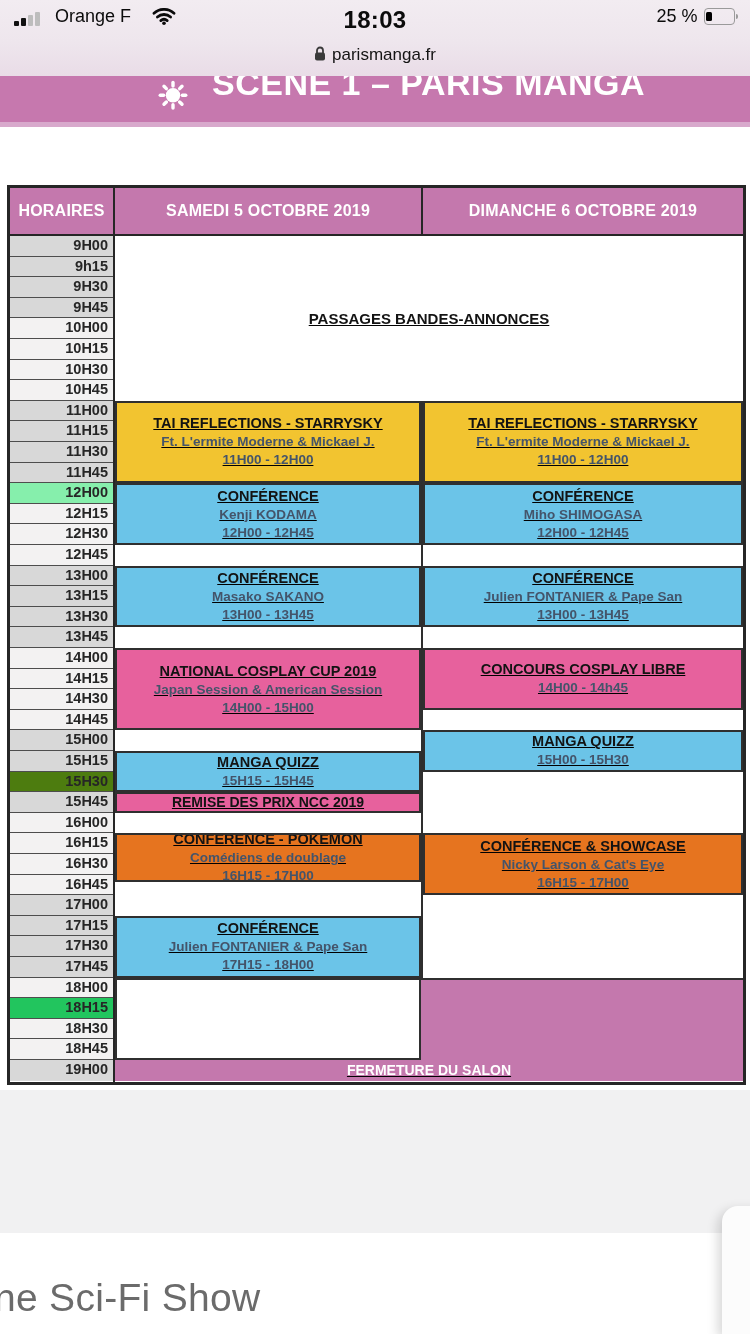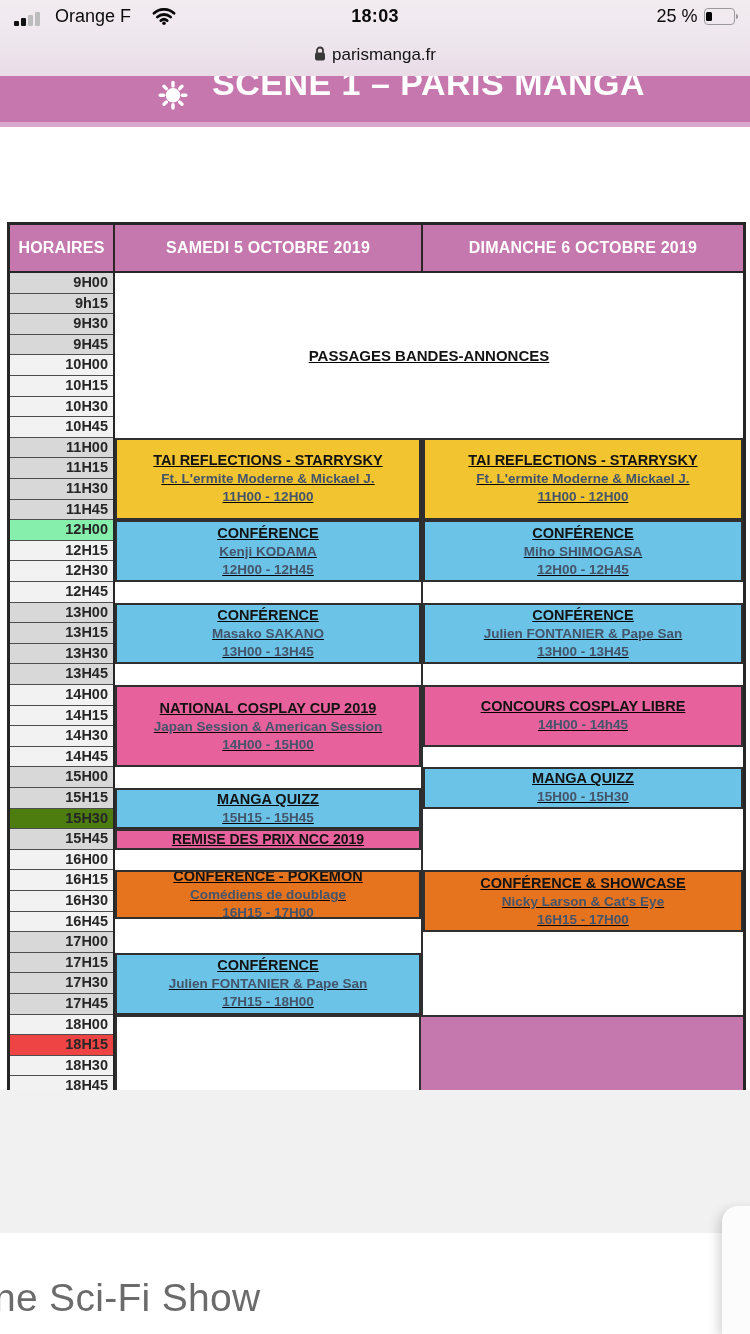--- a/index.html
+++ b/index.html
@@ -12,42 +12,42 @@
   .status-row{position:absolute;left:0;top:0;width:750px;height:34px;}
   .sig-bars{position:absolute;left:14px;top:12px;display:flex;align-items:flex-end;gap:2px;}
   .sig-bars span{display:block;width:5px;border-radius:1px;}
   .sig-b1{height:5px;background:#111;}
   .sig-b2{height:8px;background:#111;}
   .sig-b3{height:11px;background:#bdbdbd;}
   .sig-b4{height:14px;background:#bdbdbd;}
   .carrier{position:absolute;left:55px;top:6px;font-size:18px;color:#0b0b0b;}
   .wifi{position:absolute;left:152px;top:8px;}
   .clock{position:absolute;left:0;top:6px;width:750px;text-align:center;
-         font-size:18px;font-weight:700;color:#0b0b0b;letter-spacing:.3px;}
+         font-size:24px;font-weight:700;color:#0b0b0b;letter-spacing:.3px;}
   .batt-grp{position:absolute;right:12px;top:6px;display:flex;align-items:center;gap:6px;}
   .batt-pct{font-size:18px;color:#0b0b0b;}
   .batt-body{position:relative;width:27px;height:13px;border:1.5px solid #9a9a9a;
              border-radius:4px;display:flex;align-items:center;padding:1px;box-sizing:content-box;}
   .batt-fill{width:6px;height:9px;background:#000;border-radius:1.5px;}
   .batt-nub{width:2.5px;height:5px;background:#9a9a9a;border-radius:0 2px 2px 0;}
   .url-row{position:absolute;left:0;top:40px;width:750px;height:30px;
            display:flex;justify-content:center;align-items:center;gap:6px;}
   .url-text{font-size:17px;color:#141414;}
 
   
   .banner{position:absolute;left:0;top:76px;width:750px;height:51px;background:#c678ae;}
   .banner-solid{position:absolute;left:0;top:0;width:750px;height:46px;overflow:hidden;}
   .banner-strip{position:absolute;left:0;bottom:0;width:750px;height:5px;background:#d8a9cc;}
   .banner-title{position:absolute;left:212px;top:-14px;line-height:42px;
                 font-size:34px;font-weight:700;color:#ffffff;letter-spacing:.5px;white-space:nowrap;}
   .banner-icon{position:absolute;left:156px;top:4px;}
 
   
   .schedule{position:absolute;left:7px;top:185px;width:733px;height:894px;
-            border:3px solid #262626;background:#ffffff;margin-top:37px;}
+            border:3px solid #262626;background:#ffffff;}
   .sched-header{display:flex;height:48px;background:#c478ad;border-bottom:2px solid #262626;box-sizing:border-box;}
   .h-cell{display:flex;align-items:center;justify-content:center;color:#fff;
           font-weight:700;font-size:16px;letter-spacing:.2px;box-sizing:border-box;}
   .h-times{width:105px;border-right:2px solid #262626;}
   .h-sat{width:308px;border-right:2px solid #262626;}
   .h-sun{width:320px;}
   .sched-body{position:relative;width:733px;height:846px;}
   .time-col{position:absolute;left:0;top:0;width:105px;height:846px;
             border-right:2px solid #262626;box-sizing:border-box;}
   .time-cell{position:absolute;left:0;width:103px;box-sizing:border-box;
@@ -173,21 +173,21 @@
           <div class="time-cell" style="top: 556.2px; height: 20.6px; line-height: 19.1px; background: rgb(216, 216, 216);">15H45</div>
           <div class="time-cell" style="top: 576.8px; height: 20.6px; line-height: 19.1px; background: rgb(243, 242, 242);">16H00</div>
           <div class="time-cell" style="top: 597.4px; height: 20.6px; line-height: 19.1px; background: rgb(243, 242, 242);">16H15</div>
           <div class="time-cell" style="top: 618px; height: 20.6px; line-height: 19.1px; background: rgb(243, 242, 242);">16H30</div>
           <div class="time-cell" style="top: 638.6px; height: 20.6px; line-height: 19.1px; background: rgb(243, 242, 242);">16H45</div>
           <div class="time-cell" style="top: 659.2px; height: 20.6px; line-height: 19.1px; background: rgb(216, 216, 216);">17H00</div>
           <div class="time-cell" style="top: 679.8px; height: 20.6px; line-height: 19.1px; background: rgb(216, 216, 216);">17H15</div>
           <div class="time-cell" style="top: 700.4px; height: 20.6px; line-height: 19.1px; background: rgb(216, 216, 216);">17H30</div>
           <div class="time-cell" style="top: 721px; height: 20.6px; line-height: 19.1px; background: rgb(216, 216, 216);">17H45</div>
           <div class="time-cell" style="top: 741.6px; height: 20.6px; line-height: 19.1px; background: rgb(243, 242, 242);">18H00</div>
-          <div class="time-cell" style="top: 762.2px; height: 20.6px; line-height: 19.1px; background: #ef4444;">18H15</div>
+          <div class="time-cell" style="top: 762.2px; height: 20.6px; line-height: 19.1px; background: #22c55e;">18H15</div>
           <div class="time-cell" style="top: 782.8px; height: 20.6px; line-height: 19.1px; background: rgb(243, 242, 242);">18H30</div>
           <div class="time-cell" style="top: 803.4px; height: 20.6px; line-height: 19.1px; background: rgb(243, 242, 242);">18H45</div>
           <div class="time-cell" style="top: 824px; height: 20.6px; line-height: 19.1px; background: rgb(216, 216, 216); border-bottom: none;">19H00</div>
         </div>
       <div class="divider" id="day-divider" style="left: 411px; top: 164.8px; height: 576.8px;"></div>
     <div class="event" style="left: 105px; width: 628px; top: 0px; height: 164.8px; background: transparent;">
     <span class="ev-title" style="font-size: 15px;">PASSAGES BANDES-ANNONCES</span>
 
   </div>
         <div class="event ev-border" style="left: 105px; width: 306px; top: 164.8px; height: 82.4px; background: rgb(242, 196, 48);">

